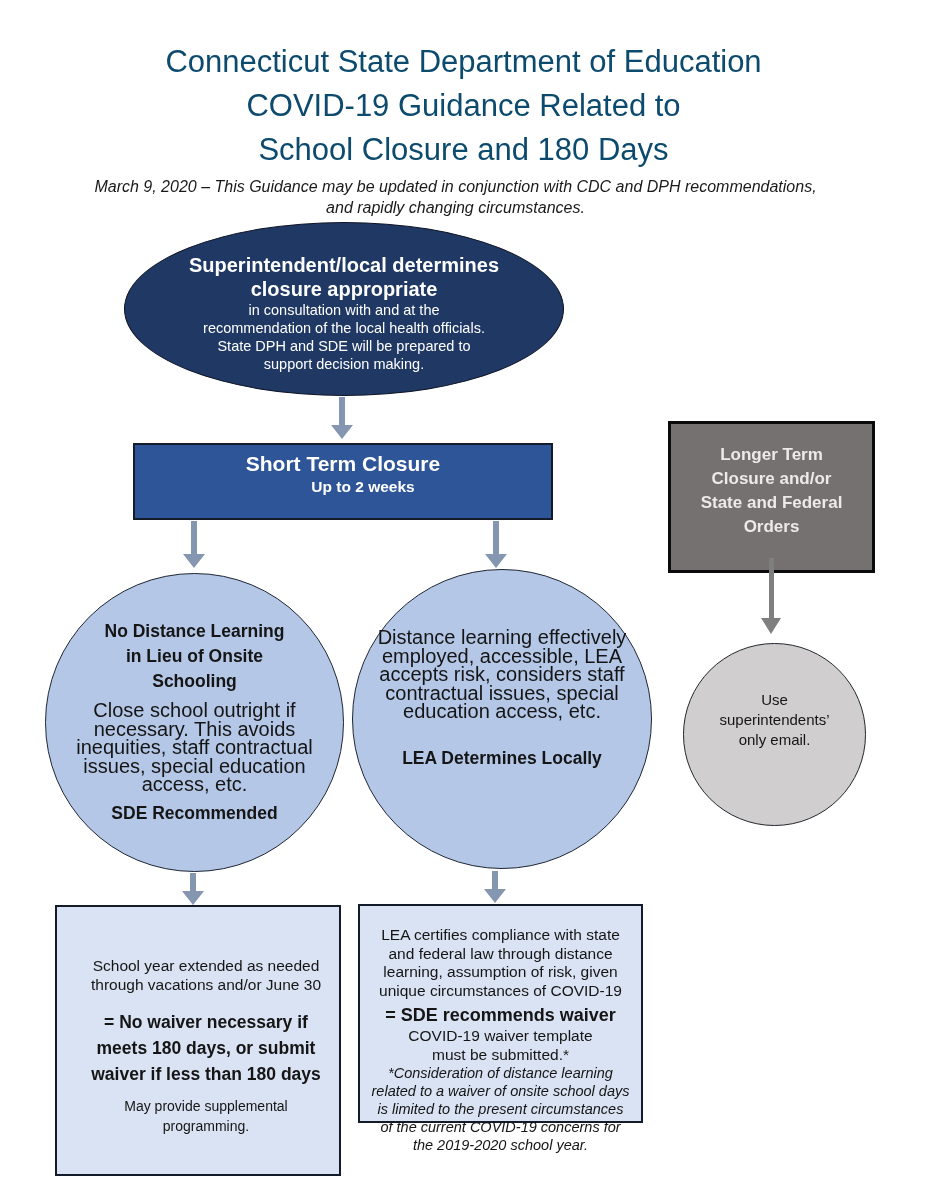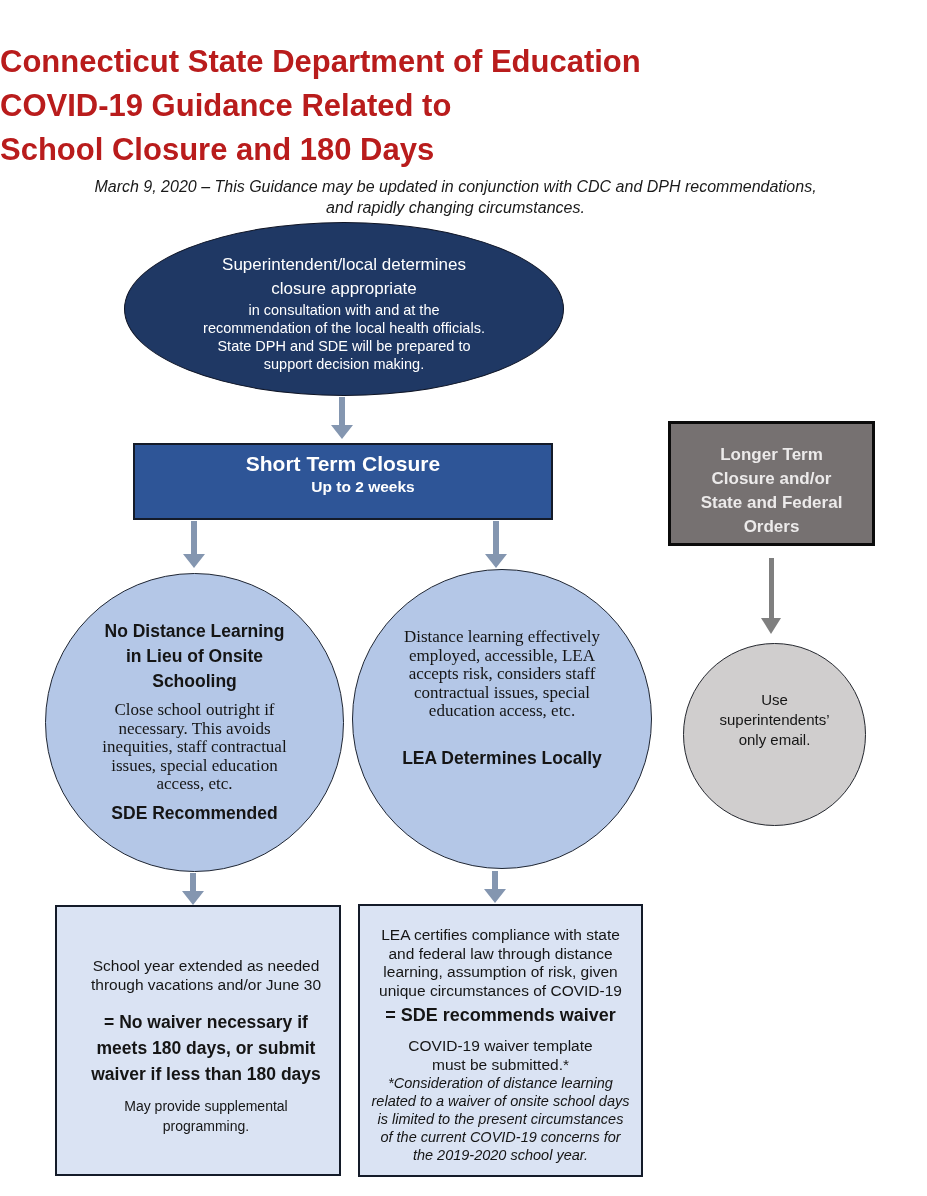--- a/index.html
+++ b/index.html
@@ -9,73 +9,73 @@
     --text-dark:#151515; --text-light:#FFFFFF;
   }
   html,body{margin:0;padding:0;background:#fff;}
   .page{
     position:relative; width:927px; height:1196px; background:#fff;
     font-family:"Liberation Sans","DejaVu Sans",sans-serif; color:var(--text-dark);
     overflow:hidden; margin:0 auto;
   }
   .page-title{
     position:absolute; left:0; right:0; top:40px; margin:0;
-    font-size:31px; line-height:44px; font-weight:bold; color:#b91c1c;
+    font-size:31px; line-height:44px; font-weight:normal; text-align:center; color:#0c4a6e;
   }
   .page-subtitle{
     position:absolute; left:0; right:16px; top:176px; margin:0;
     font-size:16px; line-height:21px; font-style:italic; text-align:center; color:#1a1a1a;
   }
   .node{position:absolute; box-sizing:border-box; text-align:center;}
   .start-ellipse{
     left:124px; top:222px; width:440px; height:174px; border-radius:50%;
     background:var(--dark-navy); border:1px solid #0F1526; color:var(--text-light);
     padding-top:30px;
   }
-  .start-ellipse .heading{font-size:17px; line-height:24px; font-weight:normal;}
+  .start-ellipse .heading{font-size:20px; line-height:24px; font-weight:bold;}
   .start-ellipse .body{font-size:14.5px; line-height:18px;}
   .short-rect{
     left:133px; top:443px; width:420px; height:77px;
     background:var(--medium-blue); border:2px solid var(--border-dark);
     color:var(--text-light); padding-top:6px;
   }
   .short-rect .heading{font-size:21px; line-height:26px; font-weight:bold;}
   .short-rect .sub{font-size:15.5px; line-height:20px; font-weight:bold;margin-left:40px;}
   .gray-box{
-    left:668px; top:421px; width:207px; height:125px;
+    left:668px; top:421px; width:207px; height:152px;
     background:var(--box-gray); border:3px solid #0B0B0B; color:#ECEAEA;
     padding-top:19px; font-weight:bold; font-size:17px; line-height:24px;
   }
   .circle{
     border-radius:50%; background:var(--light-blue);
     border:1.5px solid #1F2633; color:var(--text-dark);
   }
   .circle-left{left:45px; top:573px; width:299px; height:299px; padding-top:45px;}
   .circle-right{left:352px; top:569px; width:300px; height:300px; padding-top:49px;}
   .circle .heading{font-size:17.5px; line-height:25px; font-weight:bold;}
-  .circle .body{font-size:17px; line-height:18.5px; margin-top:7px;font-family:Liberation Serif, serif;}
+  .circle .body{font-size:20px; line-height:18.5px; margin-top:7px;}
   .circle .footer{font-size:17.5px; font-weight:bold; margin-top:9px;}
   .circle-right .body{margin-top:9px;}
   .circle-right .footer{margin-top:27px;}
   .gray-circle{
     left:683px; top:643px; width:183px; height:183px; border-radius:50%;
     background:var(--circle-gray); border:1.5px solid #24272E; padding-top:40px;
   }
   .gray-circle .heading{font-size:17px; line-height:24px; font-weight:bold;}
   .gray-circle .body{font-size:15px; line-height:20px; margin-top:6px;}
   .pale-rect{
     background:var(--pale-blue); border:2px solid var(--border-dark); color:var(--text-dark);
   }
   .rect-left{left:55px; top:905px; width:286px; height:271px; padding-top:50px;padding-left:16px;}
-  .rect-right{left:358px; top:904px; width:285px; height:273px; padding-top:20px;}
+  .rect-right{left:358px; top:904px; width:285px; height:219px; padding-top:20px;}
   .pale-rect .body{font-size:15.5px; line-height:18.5px;}
   .rect-left .bold-lines{font-size:17.5px; line-height:26px; font-weight:bold; margin-top:15px;}
   .rect-left .footer{font-size:14px; line-height:19.5px; margin-top:10px;}
   .rect-right .bold-line{font-size:18px; line-height:22px; font-weight:bold; margin-top:4px;}
-  .rect-right .template{font-size:15.5px; line-height:19px; margin-top:10px;}
+  .rect-right .template{font-size:15.5px; line-height:19px; }
   .rect-right .note{font-size:14.5px; line-height:18px; font-style:italic; }
   .arrow{position:absolute; width:22px; display:flex; flex-direction:column; align-items:center;}
   .arrow .shaft{display:block; width:6px; flex:1 1 auto; background:var(--arrow-blue);}
   .arrow .head{
     display:block; width:0; height:0;
     border-left:11px solid transparent; border-right:11px solid transparent;
     border-top:14px solid var(--arrow-blue);
   }
   .arrow.gray .shaft{background:var(--arrow-gray); width:5px;}
   .arrow.gray .head{

